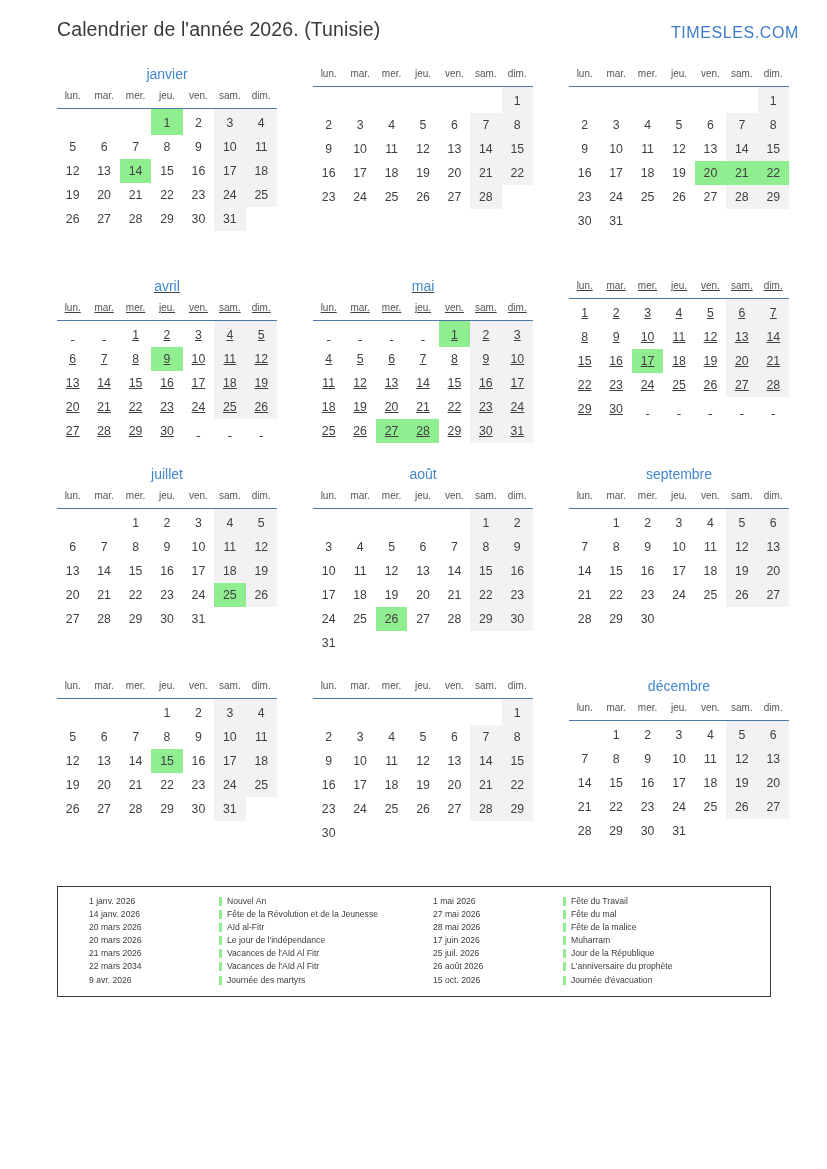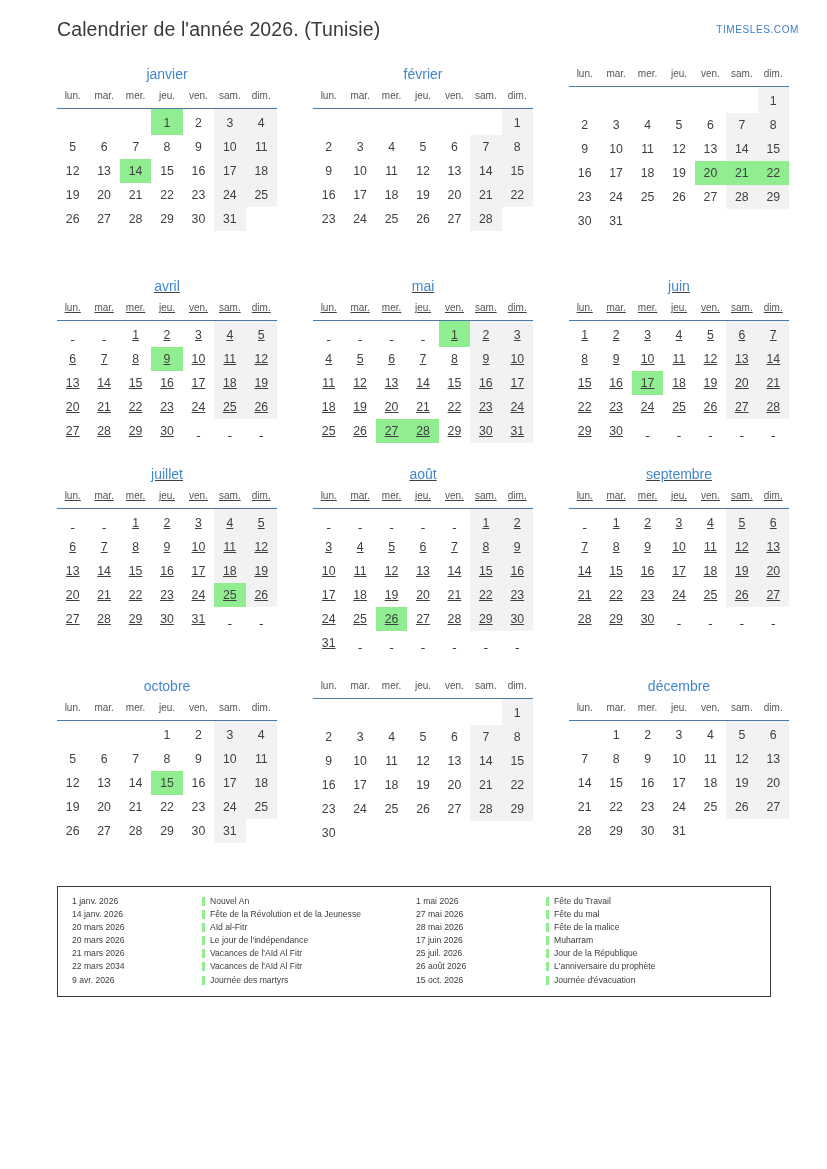--- a/index.html
+++ b/index.html
@@ -36,41 +36,41 @@
     top: 18px;
     font-size: 19.5px;
     color: #3a3a3a;
     letter-spacing: 0.1px;
     white-space: nowrap;
   }
   .brand {
     position: absolute;
     right: 28px;
     top: 24px;
-    font-size: 10px;
+    font-size: 16px;
     color: #3d7cc9;
     letter-spacing: 0.6px;
     white-space: nowrap;
   }
 
   
   .months-grid {
     position: absolute;
     left: 57px;
     top: 66px;
     width: 714px;
   }
   .month-row {
     display: flex;
     width: 714px;
     gap: 36px;
   }
   .month-row.r1 { height: 212px; }
   .month-row.r2 { height: 188px; text-decoration: underline; }
-  .month-row.r3 { height: 212px; text-decoration: underline; }
+  .month-row.r3 { height: 212px; }
   .month-row.r4 { height: 190px; }
 
   .month {
     width: 238px;
     box-sizing: border-box;
   }
   .month-inner {
     width: 220px;
     margin: 0 auto;
   }
@@ -119,20 +119,21 @@
     border: 1px solid #3a3a3a;
     padding: 8px 10px 9px 14px;
   }
   .legend-cols {
     display: flex;
     width: 100%;
   }
   .legend-col {
     width: 50%;
     display: flex;
+    margin-left: 17px;
   }
   .legend-dates {
     width: 130px;
     flex: 0 0 130px;
   }
   .legend-names {
     flex: 1 1 auto;
   }
   .legend-row {
     height: 13.1px;
@@ -228,21 +229,20 @@
                   <td>30</td>
                   <td class="we">31</td>
                   <td class="empty">&nbsp;</td>
                 </tr>
               </tbody>
             </table>
           </div>
         </div>
         <div class="month">
           <div class="month-inner">
-            <div class="month-name">février</div>
             <table class="cal">
               <thead>
                 <tr>
                   <th>lun.</th>
                   <th>mar.</th>
                   <th>mer.</th>
                   <th>jeu.</th>
                   <th>ven.</th>
                   <th>sam.</th>
                   <th>dim.</th>
@@ -498,21 +498,20 @@
                   <td>29</td>
                   <td class="we">30</td>
                   <td class="we">31</td>
                 </tr>
               </tbody>
             </table>
           </div>
         </div>
         <div class="month">
           <div class="month-inner">
-            <div class="month-name">juin</div>
             <table class="cal">
               <thead>
                 <tr>
                   <th>lun.</th>
                   <th>mar.</th>
                   <th>mer.</th>
                   <th>jeu.</th>
                   <th>ven.</th>
                   <th>sam.</th>
                   <th>dim.</th>
@@ -771,21 +770,20 @@
                   <td class="empty">&nbsp;</td>
                 </tr>
               </tbody>
             </table>
           </div>
         </div>
       </div>
       <div class="month-row r4">
         <div class="month">
           <div class="month-inner">
-            <div class="month-name">octobre</div>
             <table class="cal">
               <thead>
                 <tr>
                   <th>lun.</th>
                   <th>mar.</th>
                   <th>mer.</th>
                   <th>jeu.</th>
                   <th>ven.</th>
                   <th>sam.</th>
                   <th>dim.</th>

